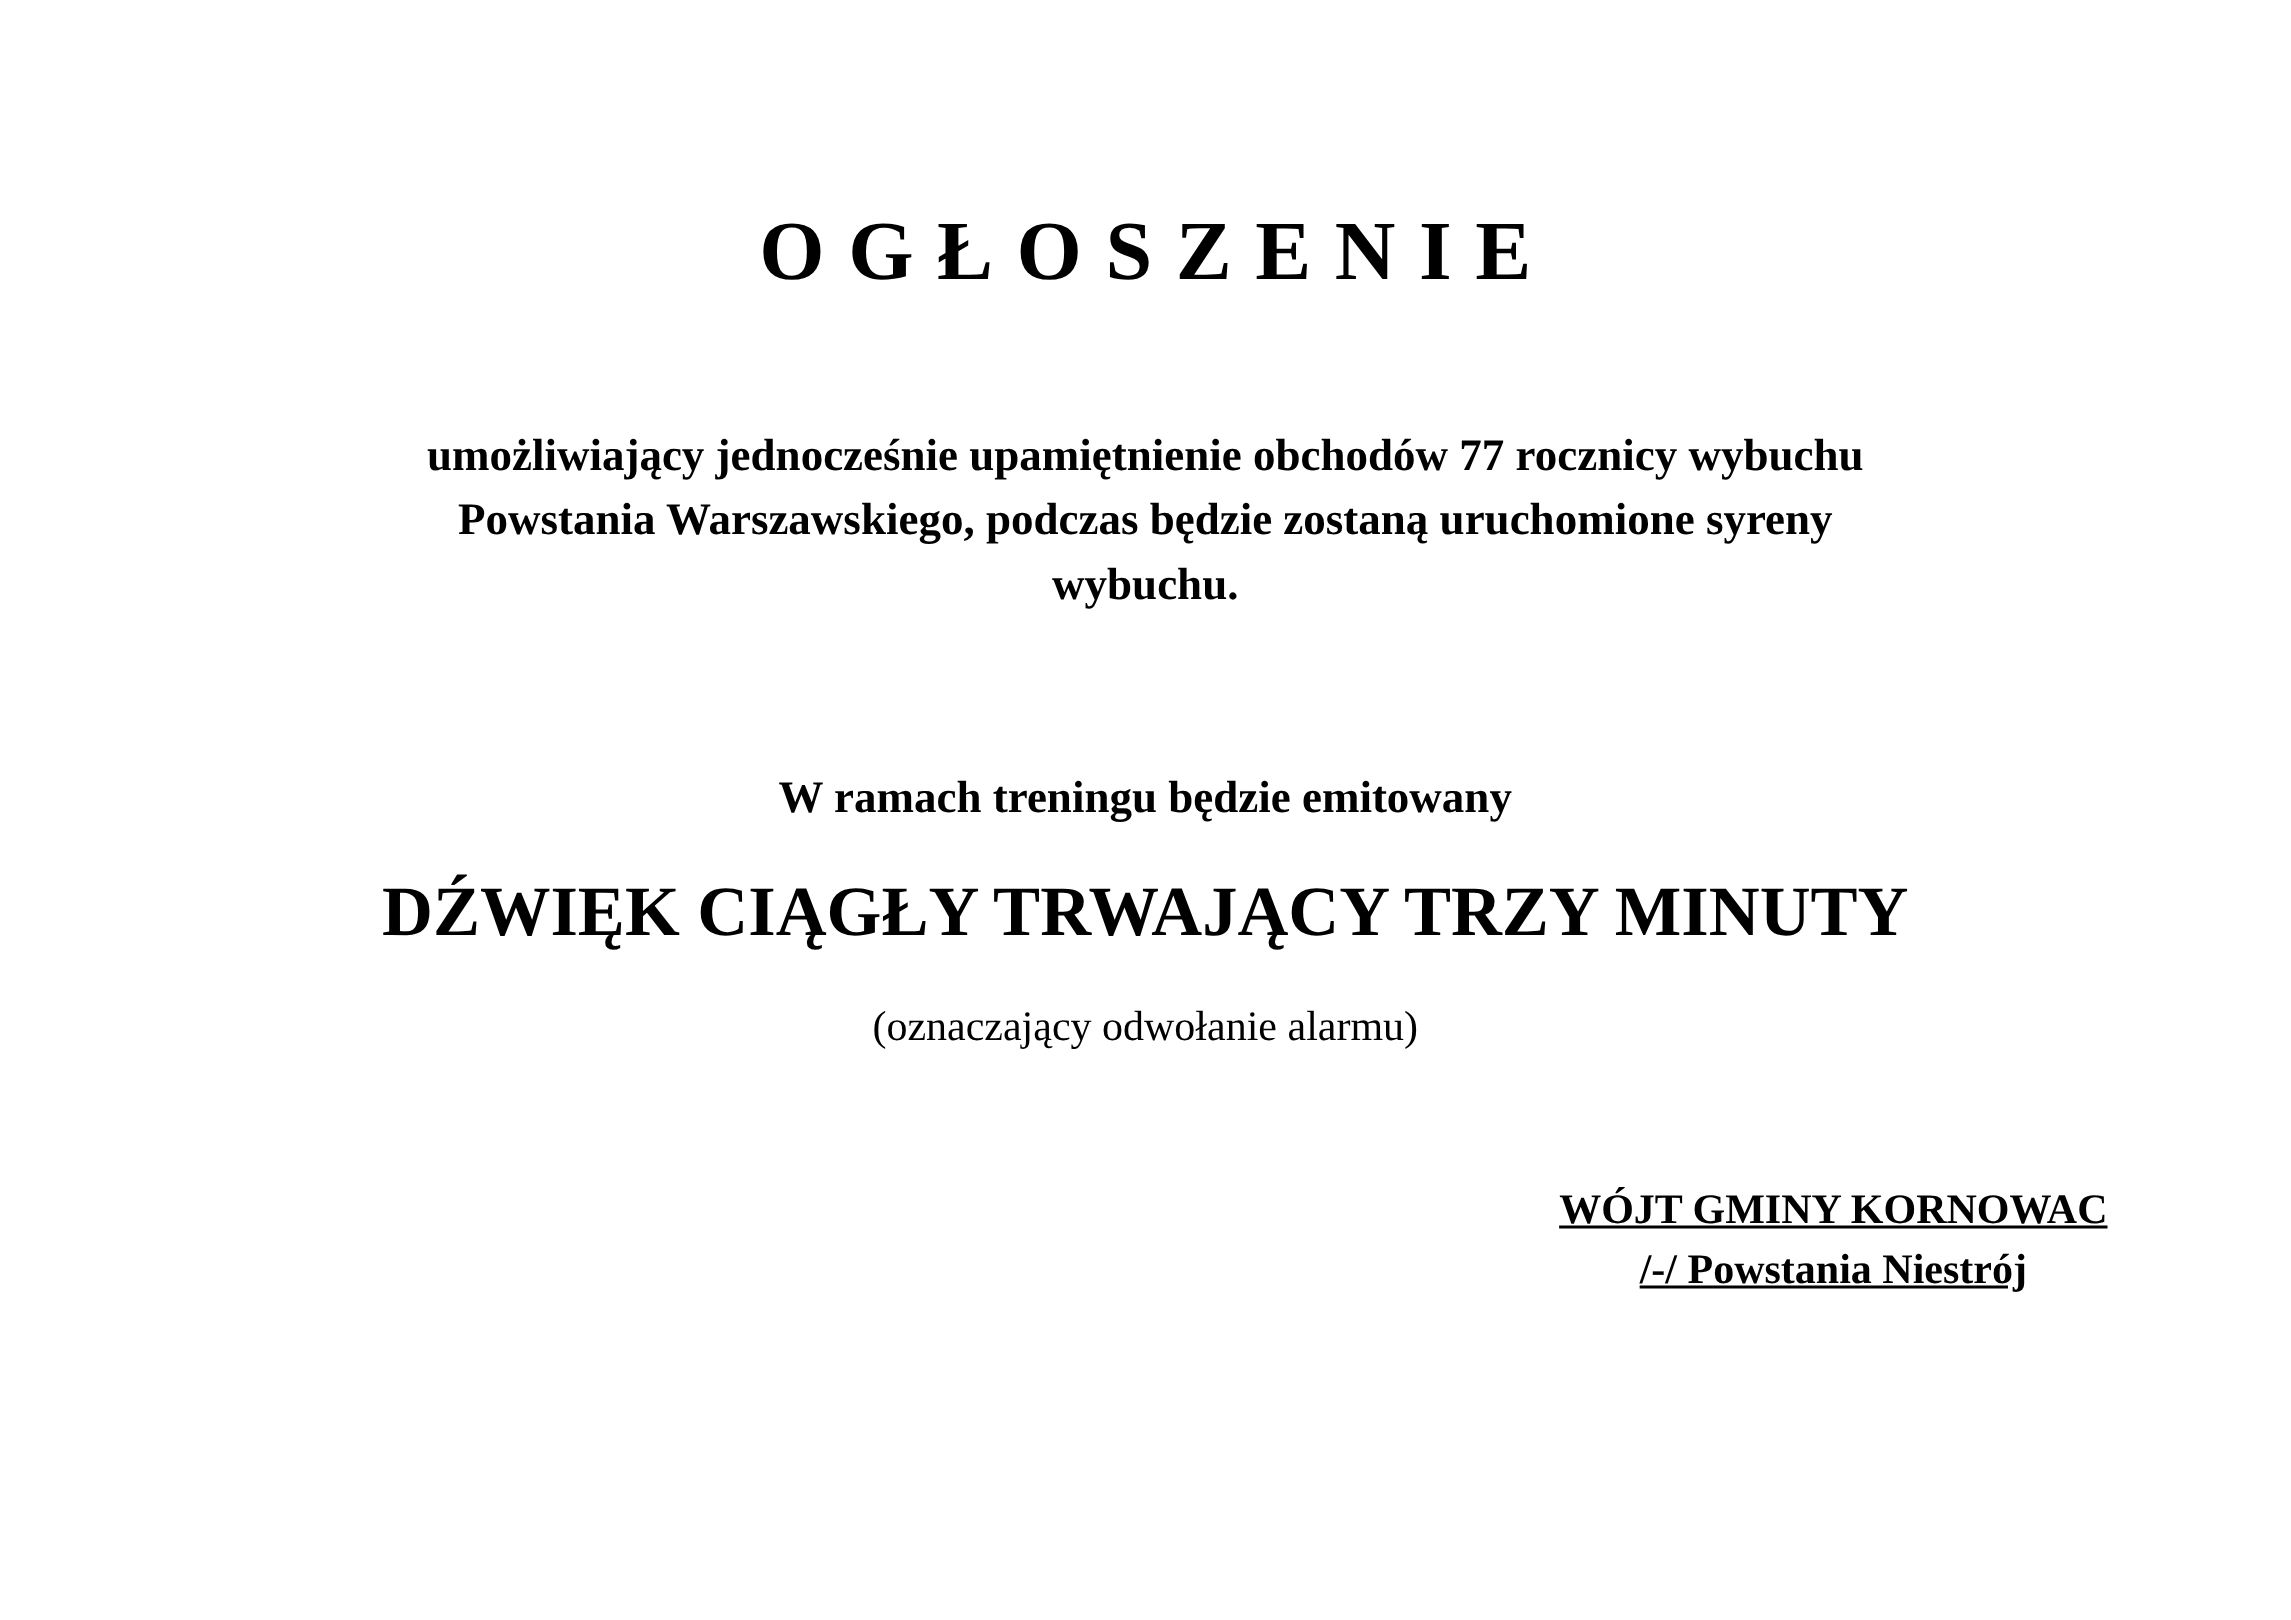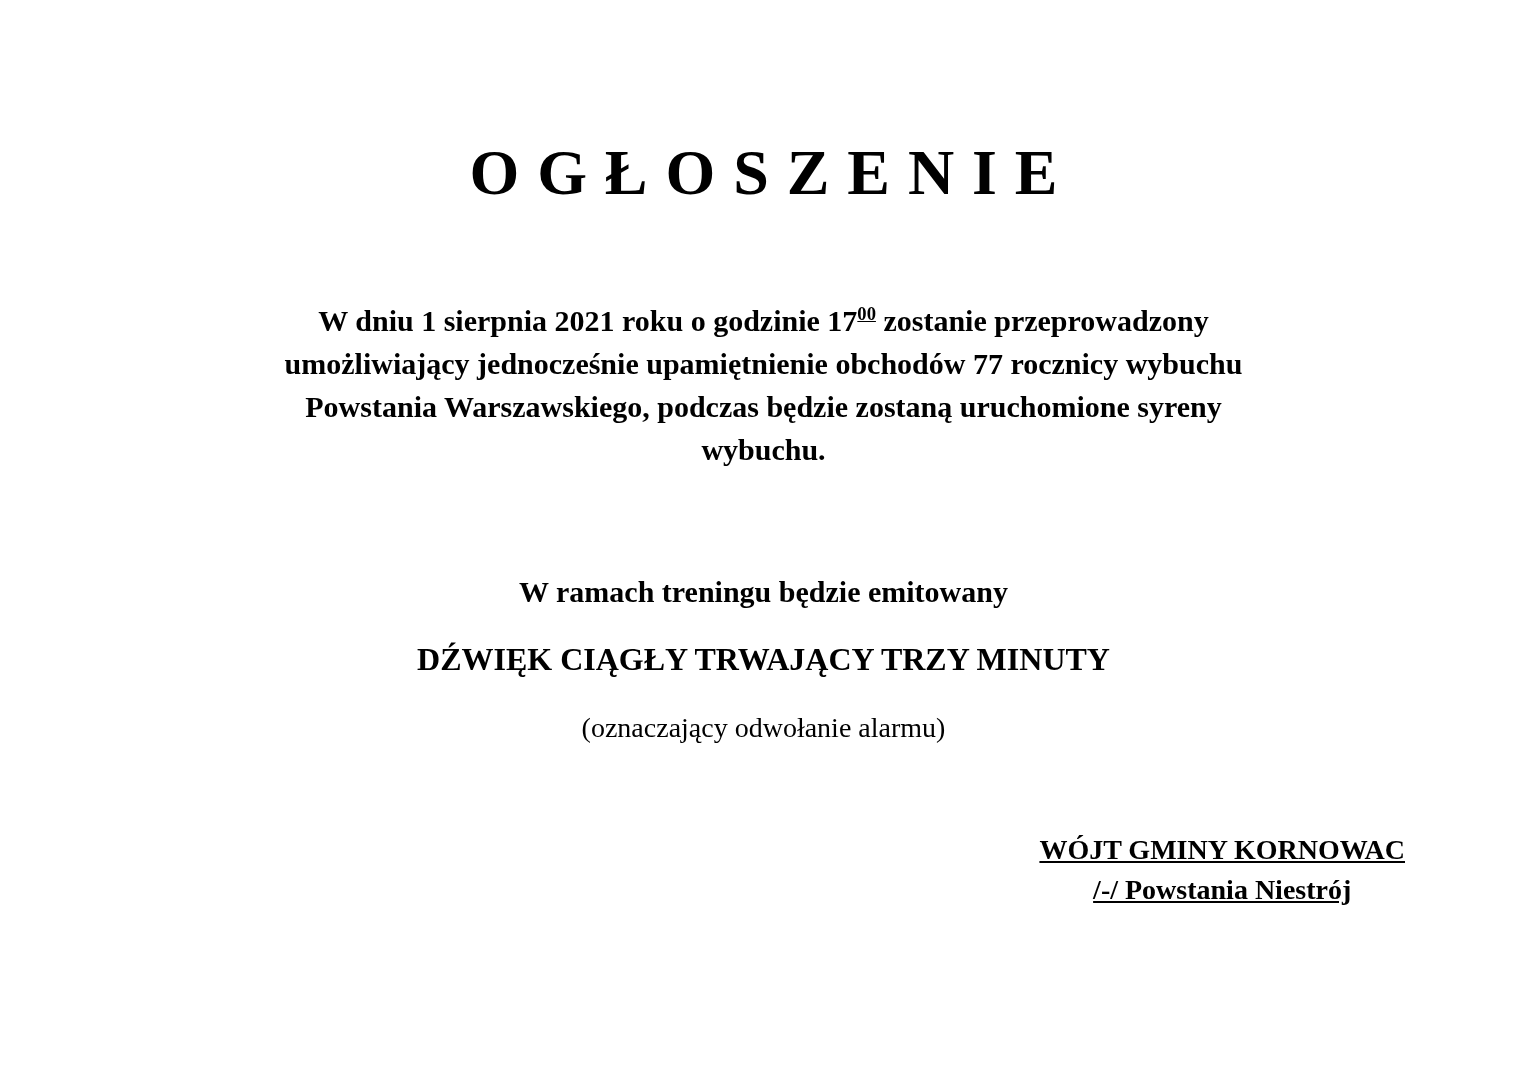--- a/index.html
+++ b/index.html
@@ -13,21 +13,21 @@
     height: 1080px;
     background: #ffffff;
     color: #000000;
     font-family: "Liberation Serif", "DejaVu Serif", serif;
     overflow: hidden;
   }
   .doc-title {
     margin: 0;
     padding-top: 136px;
     text-align: center;
-    font-size: 64px;
+    font-size: 56px;
     font-weight: bold;
     letter-spacing: 0.28em;
     text-indent: 0.28em; 
     color: #000000;
   }
   .main-paragraph {
     margin: 82px auto 0 auto;
     width: 1220px;
     text-align: center;
     font-size: 30px;
@@ -46,21 +46,21 @@
   .intro-line {
     margin: 104px auto 0 auto;
     text-align: center;
     font-size: 30px;
     font-weight: bold;
     color: #000000;
   }
   .emphasis-line {
     margin: 32px auto 0 auto;
     text-align: center;
-    font-size: 32px;
+    font-size: 47px;
     font-weight: bold;
     color: #000000;
   }
   .note-line {
     margin: 34px auto 0 auto;
     text-align: center;
     font-size: 28px;
     font-weight: normal;
     color: #000000;
   }
@@ -83,21 +83,20 @@
   }
 </style>
 </head>
 <body>
 
 <div class="page">
 
   <h1 class="doc-title">OGŁOSZENIE</h1>
 
   <div class="main-paragraph">
-    <span class="line"><span>W dniu 1 sierpnia 2021 roku o godzinie 17</span><span class="sup-underline">00</span><span> zostanie przeprowadzony</span></span>
     <span class="line">umożliwiający jednocześnie upamiętnienie obchodów 77 rocznicy wybuchu</span>
     <span class="line">Powstania Warszawskiego, podczas będzie zostaną uruchomione syreny</span>
     <span class="line">wybuchu.</span>
   </div>
 
   <div class="intro-line">W ramach treningu będzie emitowany</div>
 
   <div class="emphasis-line">DŹWIĘK CIĄGŁY TRWAJĄCY TRZY MINUTY</div>
 
   <div class="note-line">(oznaczający odwołanie alarmu)</div>

